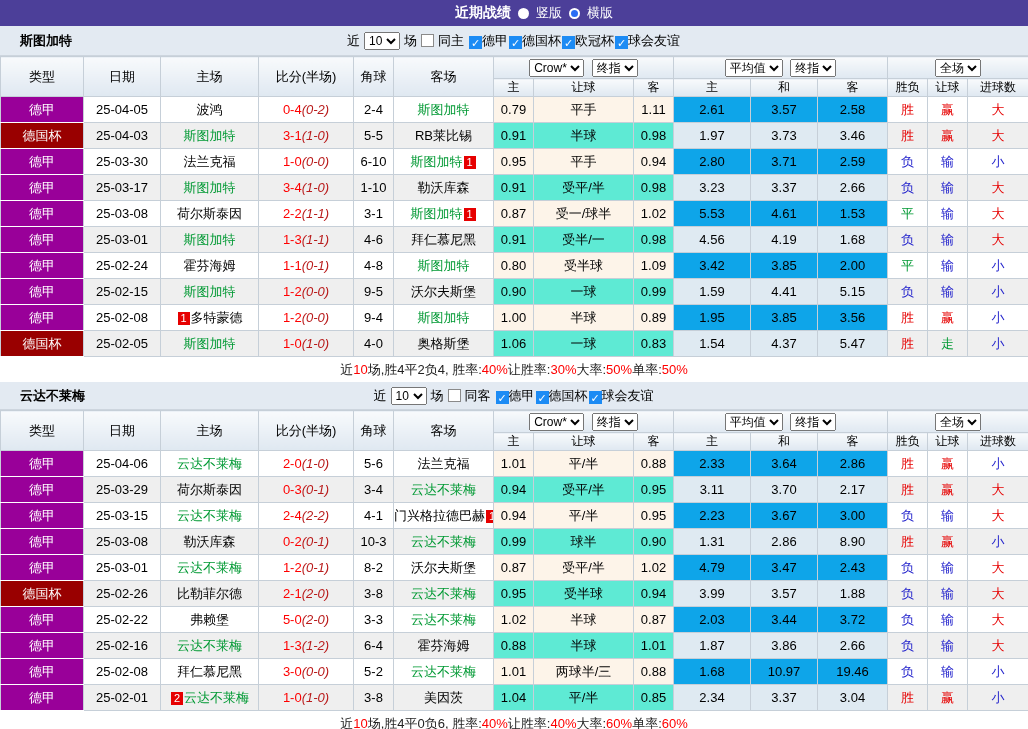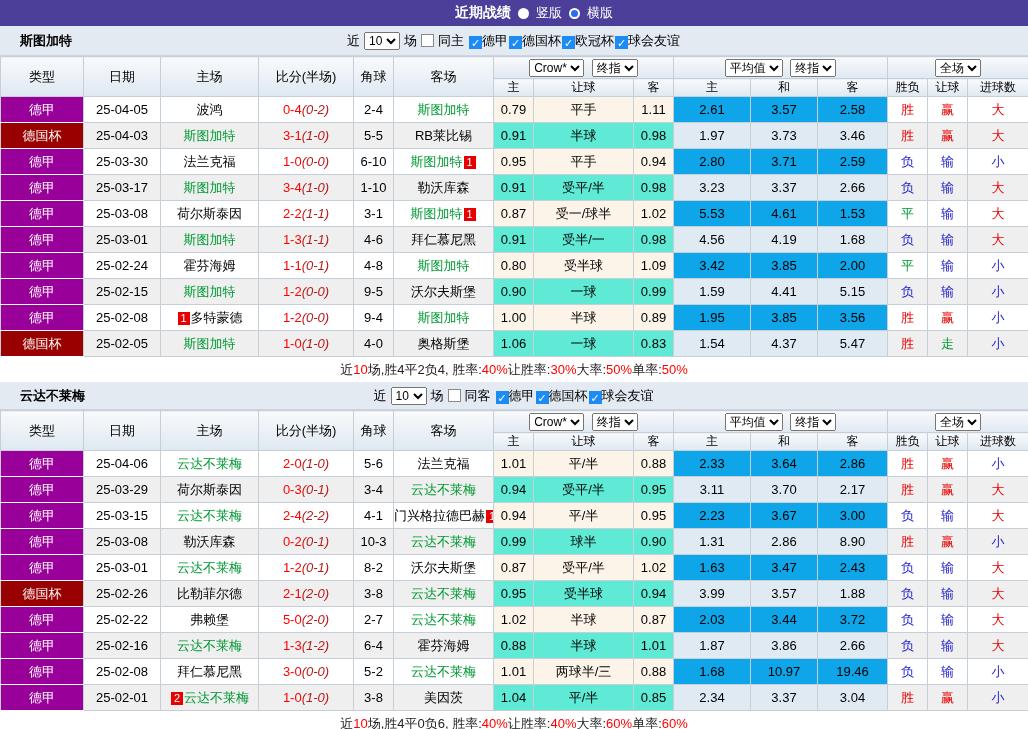--- a/index.html
+++ b/index.html
@@ -432,21 +432,21 @@
         <tr>
           <td class="c-type lg">德甲</td>
           <td>25-03-01</td>
           <td><span class="own">云达不莱梅</span></td>
           <td><span class="ft">1-2</span><span class="ht">(0-1)</span></td>
           <td>8-2</td>
           <td><span class="">沃尔夫斯堡</span></td>
           <td class="odds">0.87</td>
           <td class="odds">受平/半</td>
           <td class="odds">1.02</td>
-          <td class="avg">1.63</td>
+          <td class="avg">4.79</td>
           <td class="avg">3.47</td>
           <td class="avg">2.43</td>
           <td class="res-blue">负</td>
           <td class="res-blue">输</td>
           <td class="res-red">大</td>
         </tr>
         <tr class="even">
           <td class="c-type cup">德国杯</td>
           <td>25-02-26</td>
           <td><span class="">比勒菲尔德</span></td>
@@ -461,21 +461,21 @@
           <td class="avg">1.88</td>
           <td class="res-blue">负</td>
           <td class="res-blue">输</td>
           <td class="res-red">大</td>
         </tr>
         <tr>
           <td class="c-type lg">德甲</td>
           <td>25-02-22</td>
           <td><span class="">弗赖堡</span></td>
           <td><span class="ft">5-0</span><span class="ht">(2-0)</span></td>
-          <td>2-7</td>
+          <td>3-3</td>
           <td><span class="own">云达不莱梅</span></td>
           <td class="odds">1.02</td>
           <td class="odds">半球</td>
           <td class="odds">0.87</td>
           <td class="avg">2.03</td>
           <td class="avg">3.44</td>
           <td class="avg">3.72</td>
           <td class="res-blue">负</td>
           <td class="res-blue">输</td>
           <td class="res-red">大</td>

